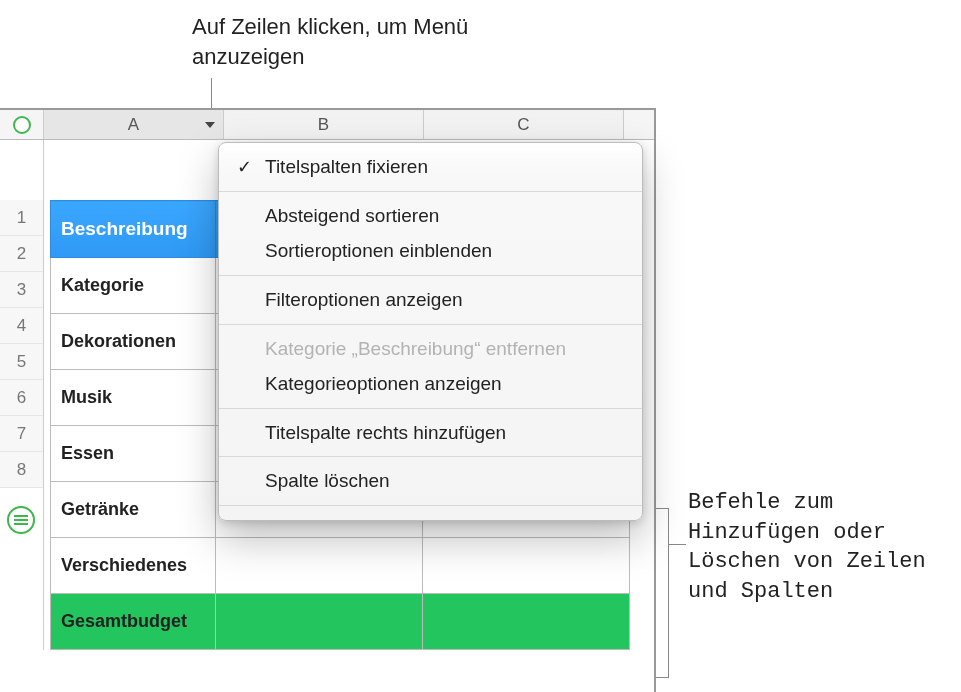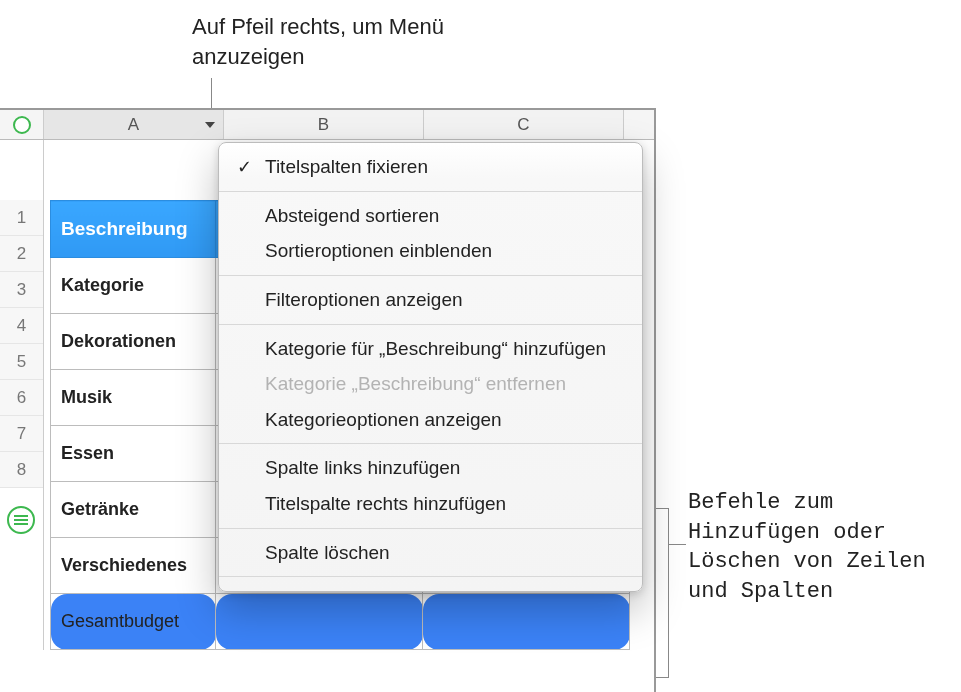--- a/index.html
+++ b/index.html
@@ -153,23 +153,22 @@
   .table .hdr-row td {
     background: #33a0ff;
     background: linear-gradient(#3aa7ff,#2f99f4);
     color: #fff;
     font-weight: 700;
     font-size: 19px;
     border-color: #2b8de0;
   }
   .table .col-a { width: 165px; font-weight: 600; }
   .table .total-row td {
-    background: #3b82f6;
-    font-weight: 400;
-    border-radius: 16px;
+    background: #22c55e;
+    font-weight: 700;
   }
   .table .hdr-row .col-a { font-weight: 700; }
   .table .col-bcd { background:#fff; }
 
   .add-row-btn {
     margin-left: 7px;
     margin-top: 18px;
     width: 28px; height: 28px;
     border: 2px solid #3db84f;
     border-radius: 50%;
@@ -216,21 +215,21 @@
   }
   .menu-sep {
     height: 1px;
     background: #d8d8d8;
     margin: 6px 0;
   }
 </style>
 </head>
 <body>
 
-<div class="annotation annotation-top">Auf Pfeil rechts, um Menü anzuzeigen</div>
+<div class="annotation annotation-top">Auf Zeilen klicken, um Menü anzuzeigen</div>
 <div class="callout-line vert-top"></div>
 
 <div class="annotation annotation-right">Befehle zum Hinzufügen oder Löschen von Zeilen und Spalten</div>
 <div class="bracket"></div>
 <div class="callout-line horz-right"></div>
 
 <div class="sheet-wrap">
 
   <div class="col-headers">
     <div class="corner">
@@ -321,22 +320,20 @@
 </div>
 
 <div class="menu" id="ctx-menu">
     <div class="menu-item"><span class="check">✓</span><span>Titelspalten fixieren</span></div>
     <div class="menu-sep"></div>
     <div class="menu-item"><span>Absteigend sortieren</span></div>
     <div class="menu-item"><span>Sortieroptionen einblenden</span></div>
     <div class="menu-sep"></div>
     <div class="menu-item"><span>Filteroptionen anzeigen</span></div>
     <div class="menu-sep"></div>
-    <div class="menu-item"><span>Kategorie für „Beschreibung“ hinzufügen</span></div>
     <div class="menu-item disabled"><span>Kategorie „Beschreibung“ entfernen</span></div>
     <div class="menu-item"><span>Kategorieoptionen anzeigen</span></div>
     <div class="menu-sep"></div>
-    <div class="menu-item"><span>Spalte links hinzufügen</span></div>
     <div class="menu-item"><span>Titelspalte rechts hinzufügen</span></div>
     <div class="menu-sep"></div>
     <div class="menu-item"><span>Spalte löschen</span></div>
     <div class="menu-sep"></div>
   </div>
 
 </body></html>

